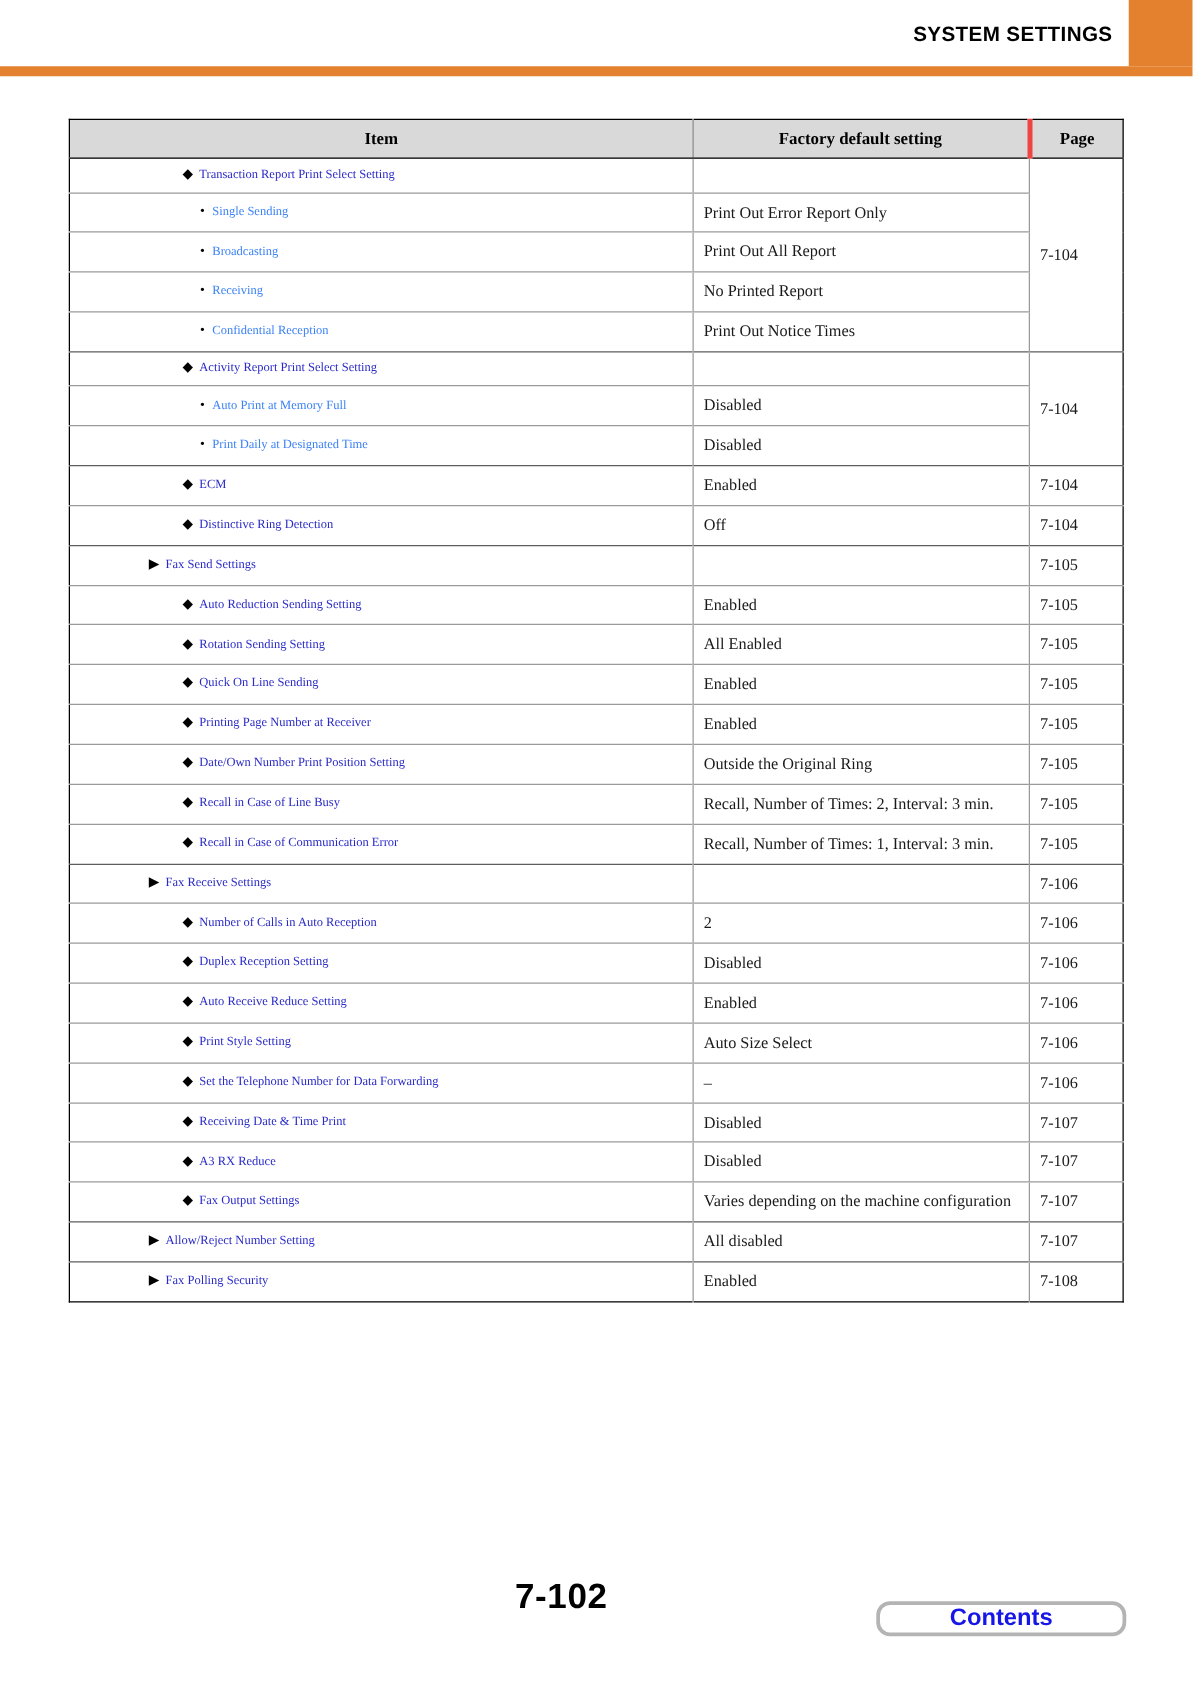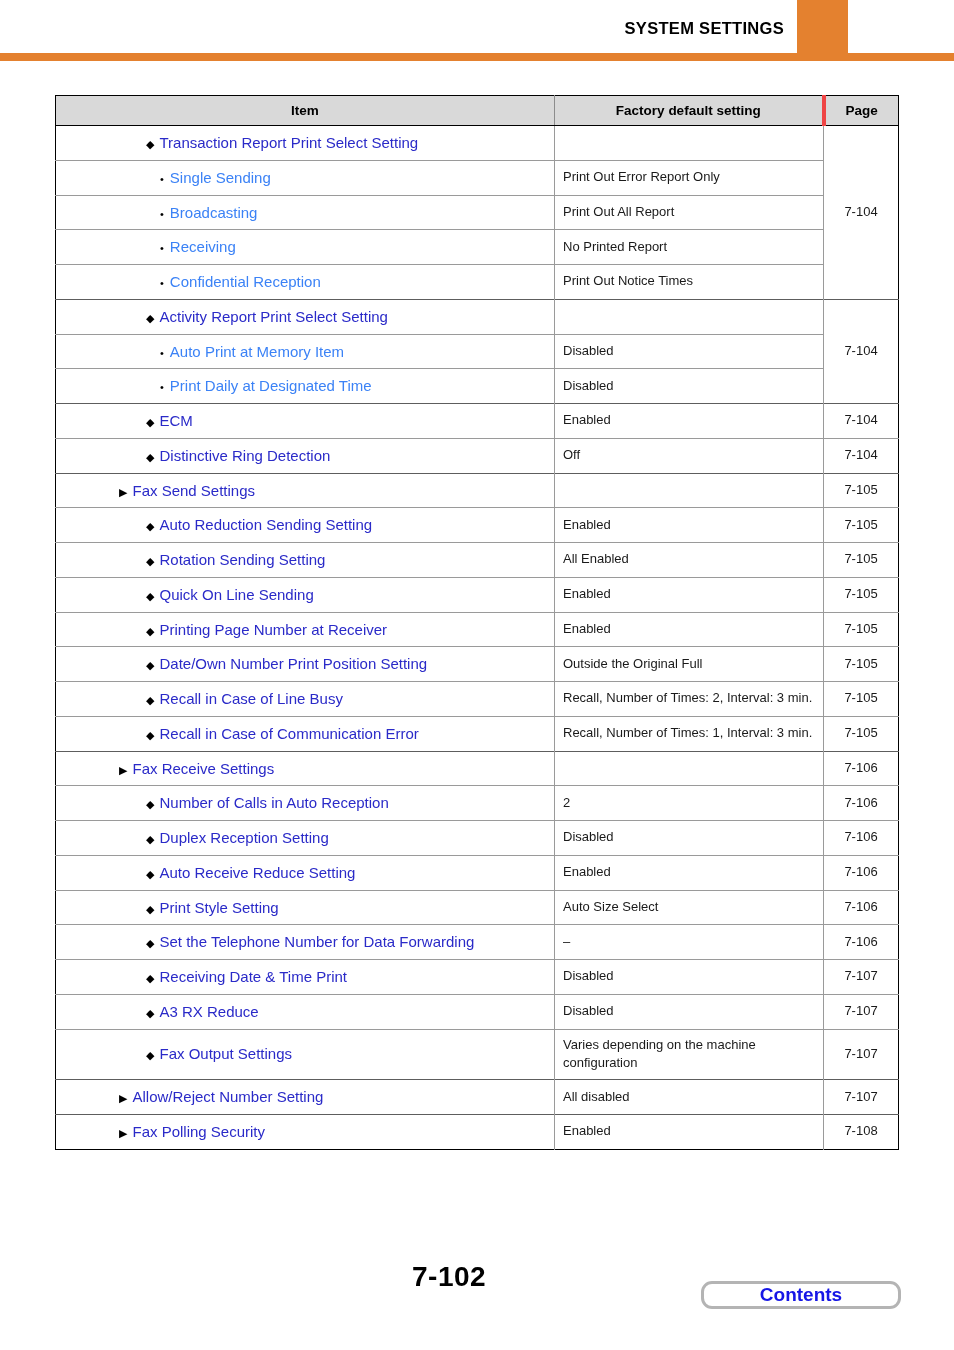--- a/index.html
+++ b/index.html
@@ -13,21 +13,21 @@
     position: relative;
     font-family: "Liberation Sans", sans-serif;
     color: #000000;
     overflow: hidden;
   }
 
   
   #page-header {
     position: absolute;
     left: 0; top: 0;
-    width: 848px;
+    width: 954px;
     height: 61px;
   }
   #header-tab {
     position: absolute;
     right: 0; top: 0;
     width: 51px;
     height: 53px;
     background: #e4812f;
   }
   #header-rule {
@@ -53,20 +53,21 @@
     position: absolute;
     left: 55px;
     top: 95px;
     width: 843px;
   }
   table.settings {
     border-collapse: collapse;
     width: 843px;
     table-layout: fixed;
     border: 1.6px solid #000000;
+    font-family: Liberation Serif, serif;
   }
   table.settings col.c-item  { width: 499px; }
   table.settings col.c-value { width: 269px; }
   table.settings col.c-page  { width: 75px; }
 
   table.settings th {
     background: #d9d9d9;
     border-bottom: 1.6px solid #000000;
     font-size: 13.5px;
     font-weight: bold;
@@ -83,21 +84,20 @@
     padding: 6px 8px;
     vertical-align: middle;
     color: #1a1a1a;
     line-height: 1.45;
   }
   table.settings tr:first-child td { border-top: none; }
 
   td.cell-item  { border-right: 1px solid #9a9a9a; }
   td.cell-value { border-right: 1px solid #9a9a9a; }
   td.cell-page {
-    text-align: center;
     color: #2a2ac8;
     font-size: 12.5px;
     white-space: nowrap;
   }
   
   tr.group-start > td { border-top: 1px solid #5d5d5d; }
 
   
   .item-line {
     display: flex;
@@ -111,21 +111,21 @@
   .marker {
     display: inline-block;
     color: #000000;
     margin-right: 5px;
     line-height: 1;
   }
   .marker.triangle { font-size: 11px; }
   .marker.diamond  { font-size: 11px; }
   .marker.bullet   { font-size: 11px; margin-right: 6px; }
 
-  .item-label        { color: #2a2ac8; font-size: 15px; }
+  .item-label        { color: #2a2ac8; font-size: 10px; }
   .item-label.plain  { color: #3b82f6; }
 
   .value-text { color: #1a1a1a; font-size: 13px; text-align: right; }
 
   
   #page-number {
     position: absolute;
     left: 412px;
     top: 1261px;
     font-size: 28px;
@@ -231,21 +231,21 @@
               <span class="item-label">Activity Report Print Select Setting</span>
             </div>
           </td>
           <td class="cell-value"><span class="value-text"></span></td>
           <td class="cell-page" rowspan="3">7-104</td>
         </tr>
         <tr>
           <td class="cell-item">
             <div class="item-line lvl-3">
               <span class="marker bullet">•</span>
-              <span class="item-label plain">Auto Print at Memory Item</span>
+              <span class="item-label plain">Auto Print at Memory Full</span>
             </div>
           </td>
           <td class="cell-value"><span class="value-text">Disabled</span></td>
         </tr>
         <tr>
           <td class="cell-item">
             <div class="item-line lvl-3">
               <span class="marker bullet">•</span>
               <span class="item-label plain">Print Daily at Designated Time</span>
             </div>
@@ -322,21 +322,21 @@
           <td class="cell-value"><span class="value-text">Enabled</span></td>
           <td class="cell-page">7-105</td>
         </tr>
         <tr>
           <td class="cell-item">
             <div class="item-line lvl-2">
               <span class="marker diamond">◆</span>
               <span class="item-label">Date/Own Number Print Position Setting</span>
             </div>
           </td>
-          <td class="cell-value"><span class="value-text">Outside the Original Full</span></td>
+          <td class="cell-value"><span class="value-text">Outside the Original Ring</span></td>
           <td class="cell-page">7-105</td>
         </tr>
         <tr>
           <td class="cell-item">
             <div class="item-line lvl-2">
               <span class="marker diamond">◆</span>
               <span class="item-label">Recall in Case of Line Busy</span>
             </div>
           </td>
           <td class="cell-value"><span class="value-text">Recall, Number of Times: 2, Interval: 3 min.</span></td>

